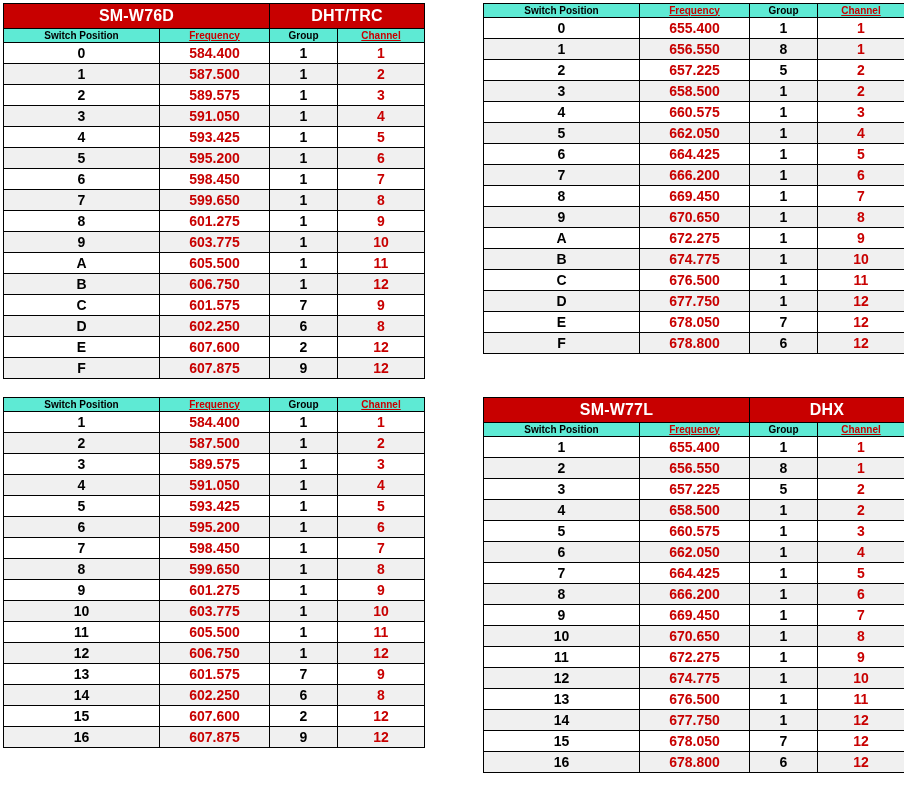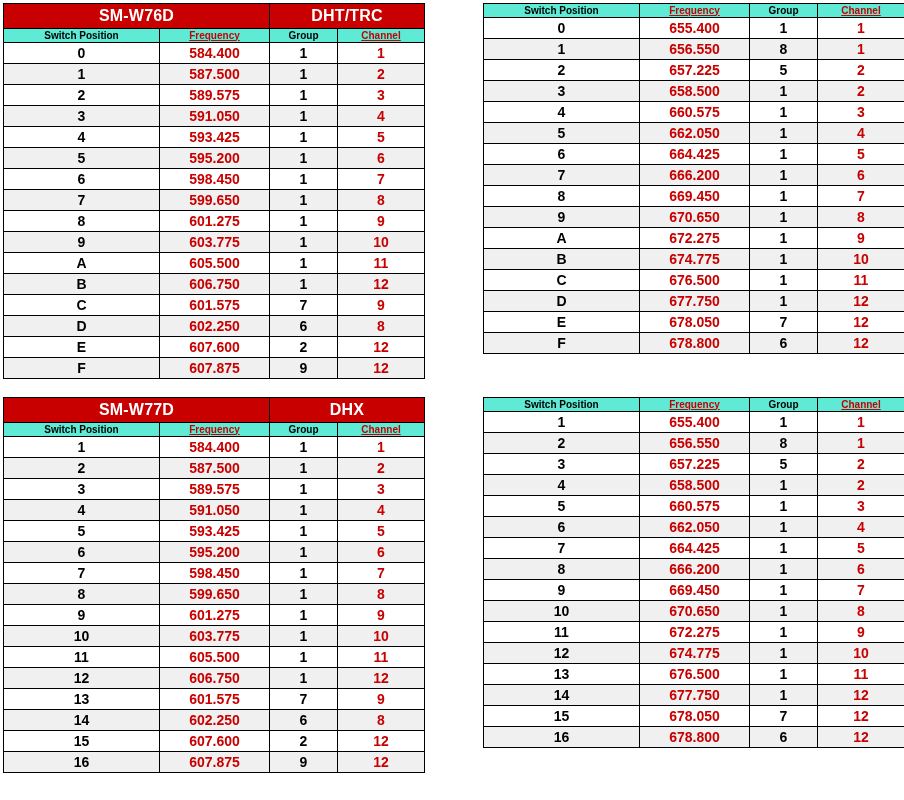--- a/index.html
+++ b/index.html
@@ -331,24 +331,20 @@
       </div>
       <div>
         <table class="freq">
           <colgroup>
             <col class="c-pos">
             <col class="c-freq">
             <col class="c-group">
             <col class="c-chan">
           </colgroup>
           <thead>
-            <tr class="title-row">
-              <th colspan="2">SM-W77D</th>
-              <th colspan="2">DHX</th>
-            </tr>
             <tr class="head-row">
               <th>Switch Position</th>
               <th class="red">Frequency</th>
               <th>Group</th>
               <th class="red">Channel</th>
             </tr>
           </thead>
           <tbody>
             <tr>
               <td class="pos">1</td>
@@ -451,20 +447,24 @@
       </div>
       <div>
         <table class="freq">
           <colgroup>
             <col class="c-pos">
             <col class="c-freq">
             <col class="c-group">
             <col class="c-chan">
           </colgroup>
           <thead>
+            <tr class="title-row">
+              <th colspan="2">SM-W77L</th>
+              <th colspan="2">DHX</th>
+            </tr>
             <tr class="head-row">
               <th>Switch Position</th>
               <th class="red">Frequency</th>
               <th>Group</th>
               <th class="red">Channel</th>
             </tr>
           </thead>
           <tbody>
             <tr>
               <td class="pos">1</td>

